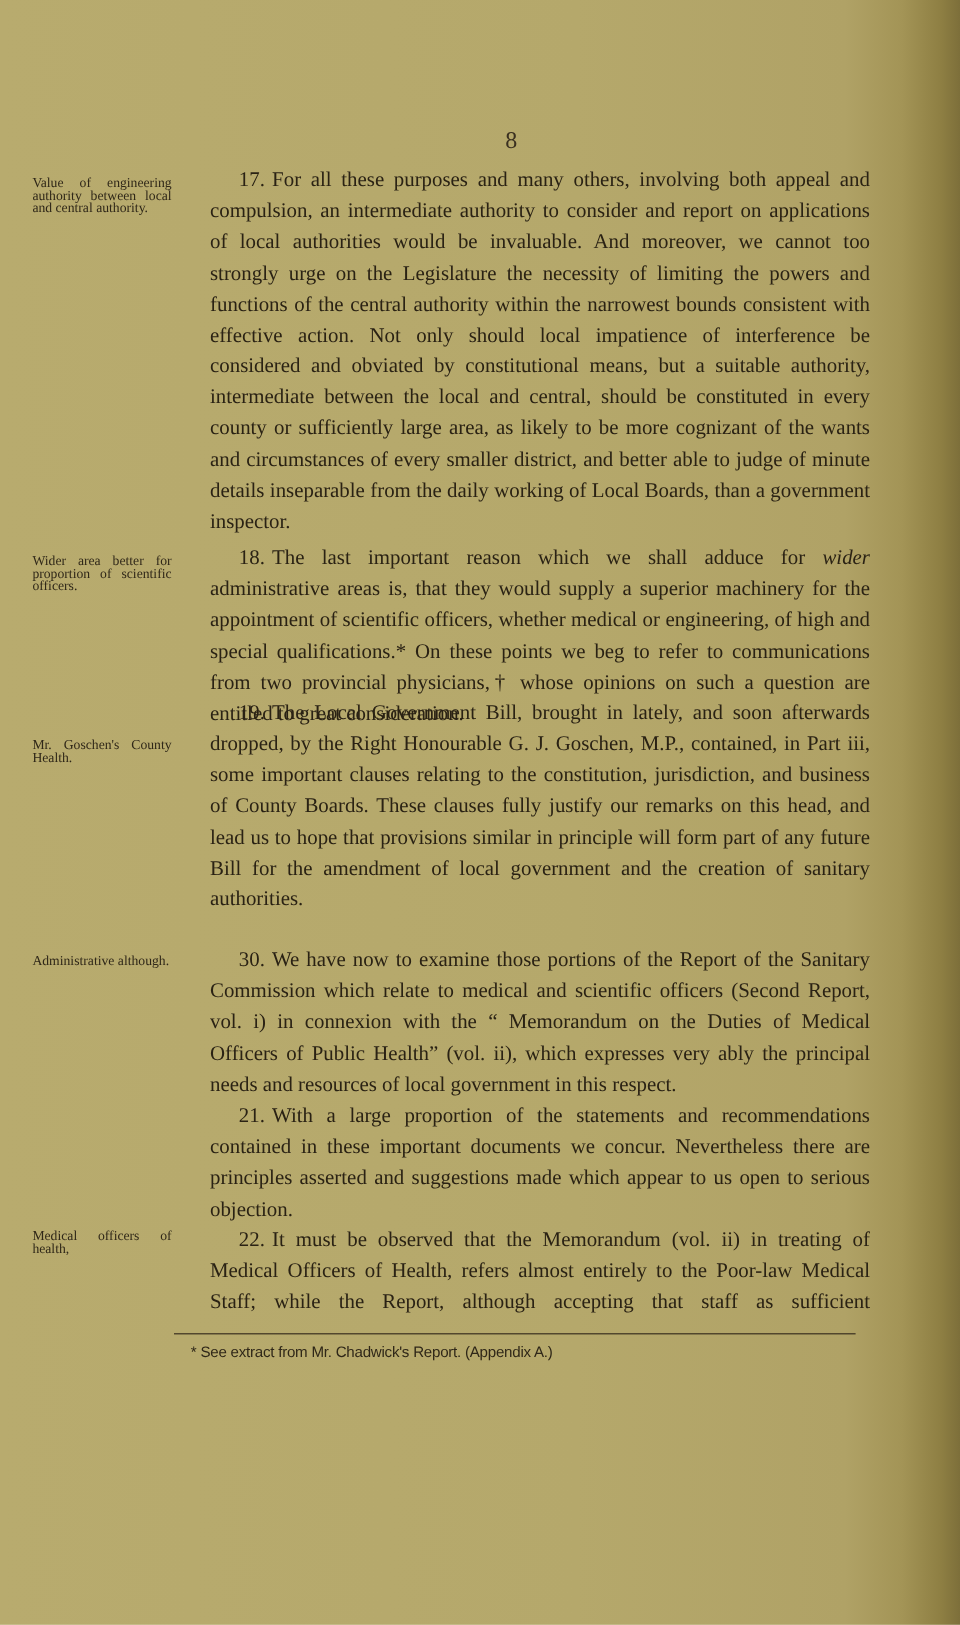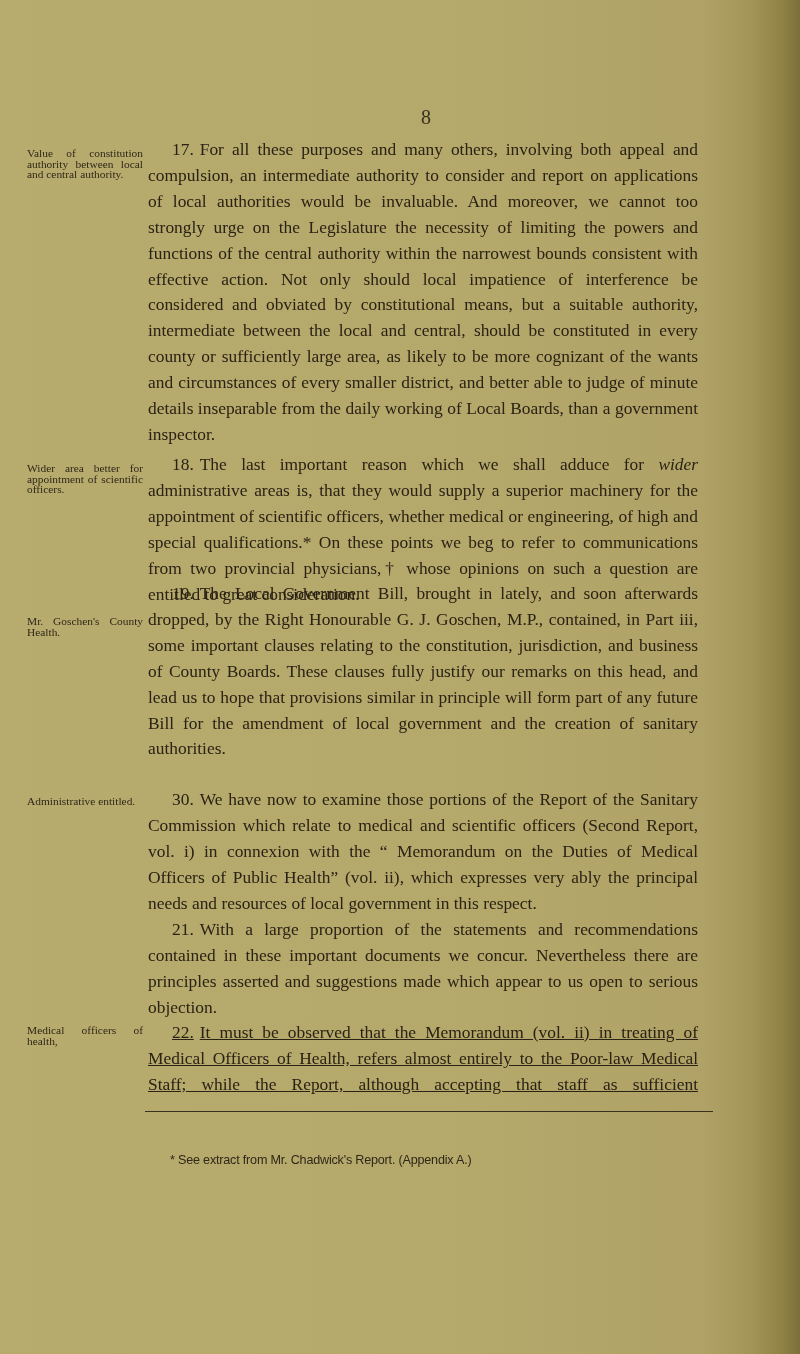--- a/index.html
+++ b/index.html
@@ -18,68 +18,67 @@
     position: absolute; left: 27px; width: 116px;
     font-size: 11.4px; line-height: 10.6px; color: #2f2718;
     text-align: justify; text-align-last: left;
   }
   .body-text {
     position: absolute; left: 148px; width: 550px;
     font-size: 17.4px; line-height: 25.9px; color: #2a2214;
     text-align: justify;
   }
   .pnum { margin-right: 6px; }
-  .indent { text-indent: 24px; }
+  .indent { text-indent: 24px; margin-left: 27px; }
   em { }
   .rule {
     position: absolute; left: 145px; top: 1111px; width: 568px; height: 0;
     border-top: 1.2px solid #3a3020;
   }
   .footnote {
-    position: absolute; left: 156px; width: 560px;
+    position: absolute; left: 145px; width: 560px;
     font-family: "Liberation Sans Narrow", "Liberation Sans", sans-serif;
     font-size: 12.6px; line-height: 17px; color: #2f2718;
     letter-spacing: -0.2px;
-    margin-top: 33px;
   }
   .fn-indent { text-indent: 14px; }
 </style>
 </head>
 <body>
 
 <div class="page">
 
   <div class="page-number">8</div>
 
-  <div class="sidenote" style="top:148px">Value of constitution authority between local and central authority.</div>
+  <div class="sidenote" style="top:148px">Value of engineering authority between local and central authority.</div>
   <div class="body-text indent" style="top:137px">
     <span class="pnum">17.</span><span>For all these purposes and many others, involving both appeal and compulsion, an intermediate authority to consider and report on applications of local authorities would be invaluable. And moreover, we cannot too strongly urge on the Legislature the necessity of limiting the powers and functions of the central authority within the narrowest bounds consistent with effective action. Not only should local impatience of interference be considered and obviated by constitutional means, but a suitable authority, intermediate between the local and central, should be constituted in every county or sufficiently large area, as likely to be more cognizant of the wants and circumstances of every smaller district, and better able to judge of minute details inseparable from the daily working of Local Boards, than a government inspector.</span>
   </div>
 
-  <div class="sidenote" style="top:463px">Wider area better for appointment of scientific officers.</div>
+  <div class="sidenote" style="top:463px">Wider area better for proportion of scientific officers.</div>
   <div class="body-text indent" style="top:452px">
     <span class="pnum">18.</span><span>The last important reason which we shall adduce for </span><em>wider</em><span> administrative areas is, that they would supply a superior machinery for the appointment of scientific officers, whether medical or engineering, of high and special qualifications.* On these points we beg to refer to communications from two provincial physicians,† whose opinions on such a question are entitled to great consideration.</span>
   </div>
 
   <div class="sidenote" style="top:616px">Mr. Goschen's County Health.</div>
   <div class="body-text indent" style="top:581px">
     <span class="pnum">19.</span><span>The Local Government Bill, brought in lately, and soon afterwards dropped, by the Right Honourable G. J. Goschen, M.P., contained, in Part iii, some important clauses relating to the constitution, jurisdiction, and business of County Boards. These clauses fully justify our remarks on this head, and lead us to hope that provisions similar in principle will form part of any future Bill for the amendment of local government and the creation of sanitary authorities.</span>
   </div>
 
-  <div class="sidenote" style="top:796px">Administrative entitled.</div>
+  <div class="sidenote" style="top:796px">Administrative although.</div>
   <div class="body-text indent" style="top:787px">
     <span class="pnum">30.</span><span>We have now to examine those portions of the Report of the Sanitary Commission which relate to medical and scientific officers (Second Report, vol. i) in connexion with the “ Memorandum on the Duties of Medical Officers of Public Health” (vol. ii), which expresses very ably the principal needs and resources of local government in this respect.</span>
   </div>
 
   <div class="body-text indent" style="top:917px">
     <span class="pnum">21.</span><span>With a large proportion of the statements and recommendations contained in these important documents we concur. Nevertheless there are principles asserted and suggestions made which appear to us open to serious objection.</span>
   </div>
 
   <div class="sidenote" style="top:1025px">Medical officers of health,</div>
-  <div class="body-text indent" style="top:1020px; text-align-last: justify; text-decoration: underline;">
+  <div class="body-text indent" style="top:1020px; text-align-last: justify;">
     <span class="pnum">22.</span><span>It must be observed that the Memorandum (vol. ii) in treating of Medical Officers of Health, refers almost entirely to the Poor-law Medical Staff; while the Report, although accepting that staff as sufficient</span>
   </div>
 
   <div class="rule"></div>
 
   <div class="footnote fn-indent" style="top:1119px">
     <span>*</span>
     <span>See extract from Mr. Chadwick's Report. (Appendix A.)</span>
   </div>
 

